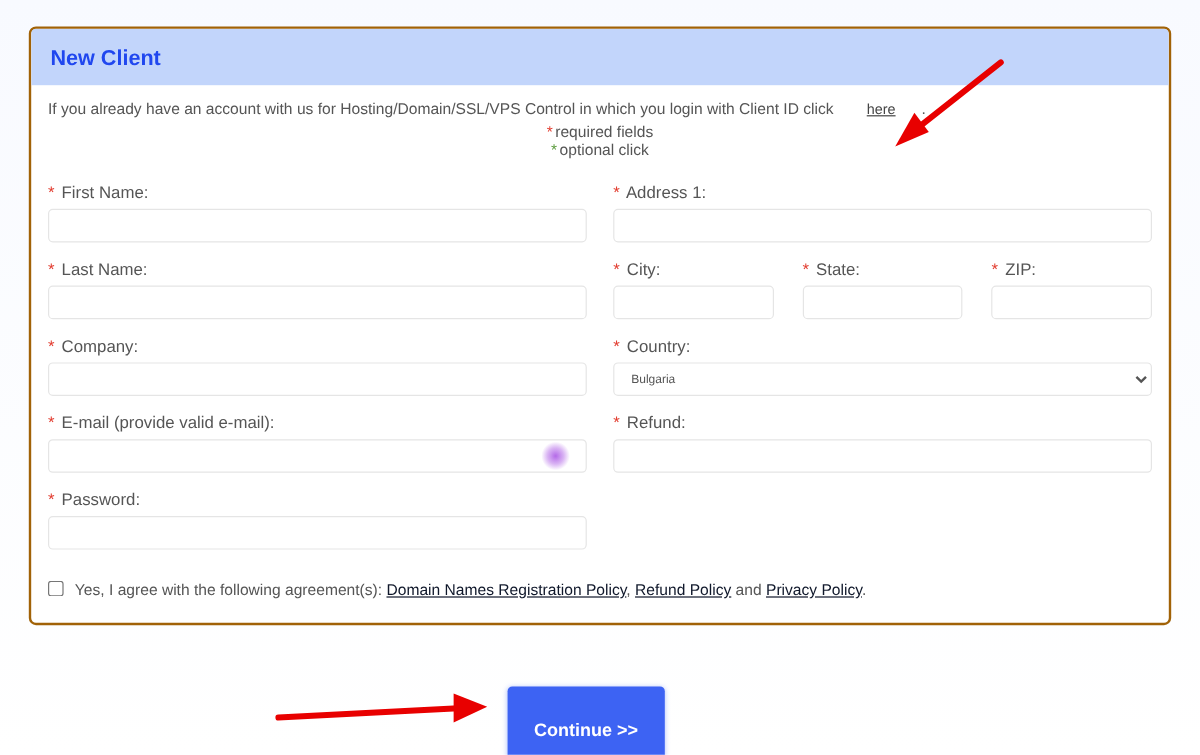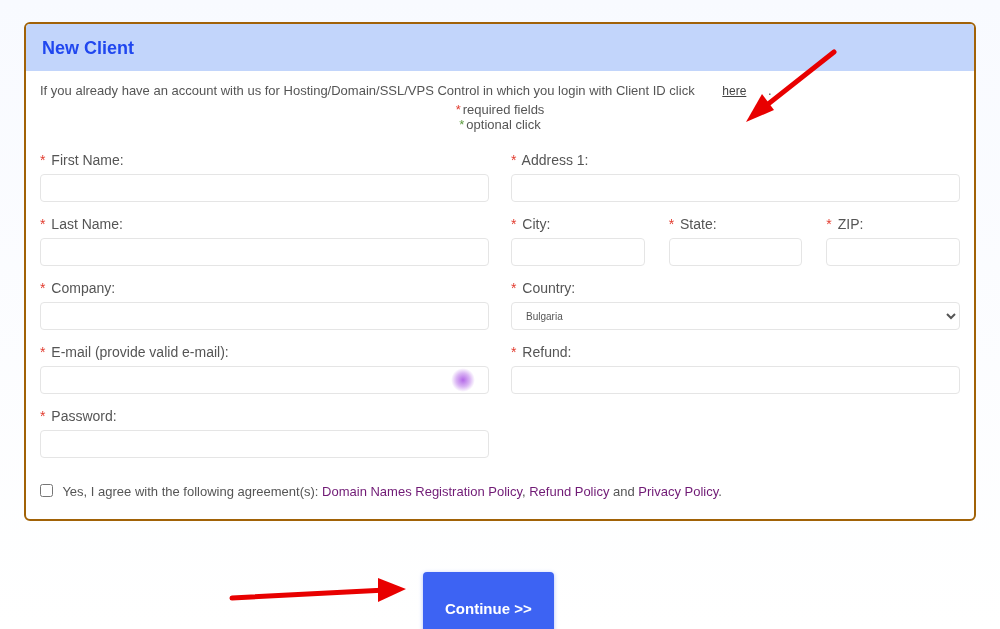--- a/index.html
+++ b/index.html
@@ -102,21 +102,22 @@
     .agreements {
       margin-top: 26px;
       font-size: 13px;
       color: #555;
     }
     .agreements input[type="checkbox"] {
       margin-right: 6px;
       vertical-align: -1px;
     }
     .agreements a {
-      color: #701a75;
+      color: #0f172a;
+      text-decoration: underline;
       cursor: pointer;
     }
     .continue-btn {
       position: absolute;
       left: 423px;
       top: 572px;
       background: #3d63f3;
       color: #fff;
       border: none;
       border-radius: 4px;

